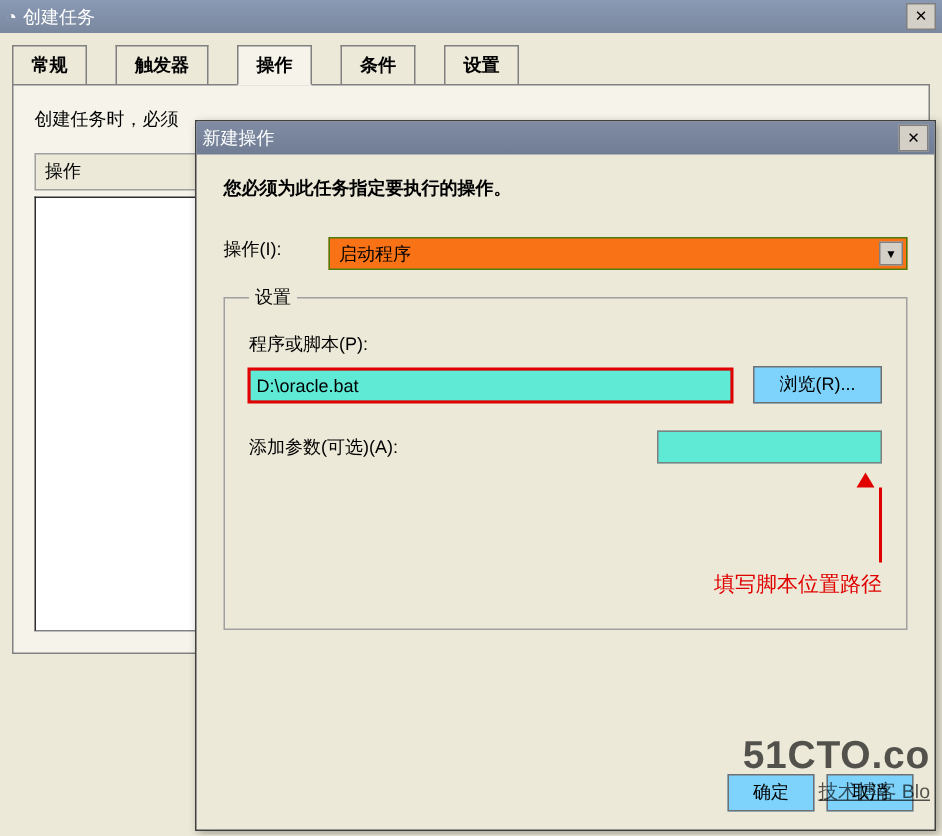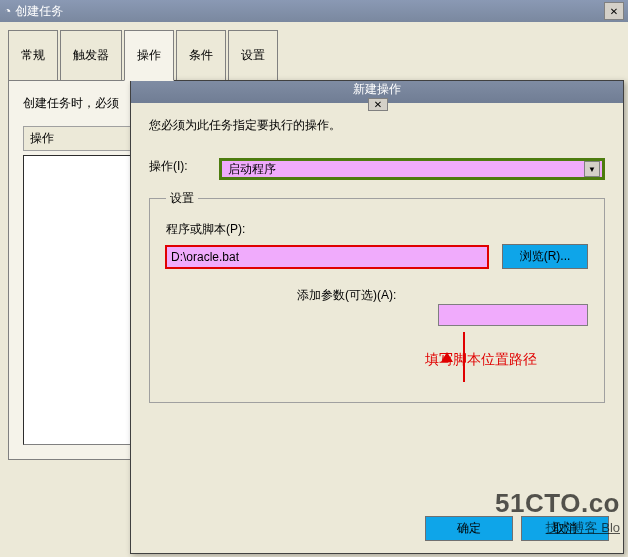--- a/index.html
+++ b/index.html
@@ -33,27 +33,28 @@
     justify-content: center;
     font-size: 10px;
     color: #000;
     margin-left: 2px;
   }
   .tabs {
     display: flex;
     margin: 8px 0 0 8px;
   }
   .tab {
-    padding: 16px 12px;
+    padding: 4px 12px;
     background: #ece9d8;
     border: 1px solid #808080;
     border-bottom: none;
-    margin-right: 2px;
+    margin-right: 19px;
     position: relative;
     cursor: default;
+    font-weight: bold;
   }
   .tab.active {
     background: #f5f3ea;
     border-bottom: 1px solid #f5f3ea;
     z-index: 2;
   }
   .main-panel {
     margin: 0 8px 8px 8px;
     border: 1px solid #808080;
     background: #f5f3ea;
@@ -62,50 +63,50 @@
     top: -1px;
   }
   .listbox {
     width: 140px;
     height: 290px;
     background: #fff;
     border: 1px inset #808080;
     margin-top: 4px;
   }
   .btn {
-    background: #0ea5e9;
+    background: #7dd3fc;
     border: 1px solid #707070;
     padding: 3px 12px;
     font-family: inherit;
     font-size: 12px;
     cursor: default;
   }
 
   
   .dialog {
     position: absolute;
     left: 130px;
     top: 80px;
     width: 494px;
     height: 474px;
     background: #ece9d8;
     border: 1px solid #404040;
     box-shadow: 2px 2px 6px rgba(0,0,0,0.3);
   }
-  .dialog .titlebar { background: linear-gradient(#7f8ca3, #707d94); flex-direction: column; }
+  .dialog .titlebar { background: linear-gradient(#7f8ca3, #707d94); }
   .dialog-body {
     padding: 14px 18px;
   }
   .row { display: flex; align-items: flex-start; margin: 10px 0; }
   .row label { width: 70px; }
   .select {
     flex: 1;
     height: 22px;
-    border: 3px solid #4d7c0f;
-    background: #f0abfc;
+    border: 1px solid #4d7c0f;
+    background: #f97316;
     display: flex;
     align-items: center;
     justify-content: space-between;
     padding: 0 2px 0 6px;
   }
   .select .arrow {
     width: 16px; height: 16px;
     background: #d4d0c8;
     border: 1px solid #808080;
     display: flex;
@@ -115,21 +116,21 @@
   }
   fieldset {
     border: 1px solid #a0a0a0;
     margin: 10px 0;
     padding: 14px 16px 20px 16px;
   }
   fieldset legend { padding: 0 4px; }
   .textinput {
     height: 22px;
     border: 1px solid #7f7f7f;
-    background: #f0abfc;
+    background: #5eead4;
     padding: 0 4px;
     font-family: inherit;
     font-size: 12px;
   }
   .field-row { display: flex; align-items: center; margin: 6px 0; }
   .highlight { outline: 2px solid #e00000; outline-offset: -1px; }
   .arrow-line {
     width: 0;
     border-left: 2px solid #e00000;
     height: 50px;
@@ -148,21 +149,21 @@
     margin-top: 6px;
     margin-left: -40px;
   }
   .dialog-footer {
     position: absolute;
     right: 14px;
     bottom: 12px;
     display: flex;
     gap: 8px;
   }
-  .dialog-footer .btn { width: 88px; }
+  .dialog-footer .btn { width: 58px; }
 
   .watermark {
     position: absolute;
     right: 8px;
     bottom: 20px;
     color: rgba(0,0,0,0.65);
     font-family: Arial, sans-serif;
     text-align: right;
     pointer-events: none;
   }
@@ -199,47 +200,47 @@
   </div>
 </div>
 
 <div class="dialog">
   <div class="titlebar">
     <span>新建操作</span>
     <span class="spacer"></span>
     <span class="winbtn">✕</span>
   </div>
   <div class="dialog-body">
-    <div style="margin-bottom:24px;">您必须为此任务指定要执行的操作。</div>
+    <div style="margin-bottom:24px;font-weight:bold;">您必须为此任务指定要执行的操作。</div>
 
     <div class="row">
       <label>操作(I):</label>
       <div class="select">
         <span>启动程序</span>
         <span class="arrow">▼</span>
       </div>
     </div>
 
     <fieldset>
       <legend>设置</legend>
 
       <div style="margin-bottom:4px;">程序或脚本(P):</div>
       <div class="field-row">
         <input class="textinput highlight" style="flex: 1 1 0%;" value="D:\oracle.bat">
         <div style="width:14px;"></div>
         <button class="btn" style="width:86px;">浏览(R)...</button>
       </div>
 
-      <div class="field-row" style="margin-top:18px;flex-direction:column;">
+      <div class="field-row" style="margin-top:18px;">
         <label style="width:160px;">添加参数(可选)(A):</label>
         <input class="textinput" style="width: 150px; margin-left: auto;" value="">
       </div>
 
 
-      <div style="display:flex;flex-direction:row;align-items:center;margin-left:280px;margin-top:2px;">
+      <div style="display:flex;flex-direction:column;align-items:flex-end;margin-left:280px;margin-top:2px;">
         <div class="arrow-head"></div>
         <div class="arrow-line"></div>
         <div class="annotation">填写脚本位置路径</div>
       </div>
     </fieldset>
   </div>
 
   <div class="dialog-footer">
     <button class="btn">确定</button>
     <button class="btn">取消</button>

